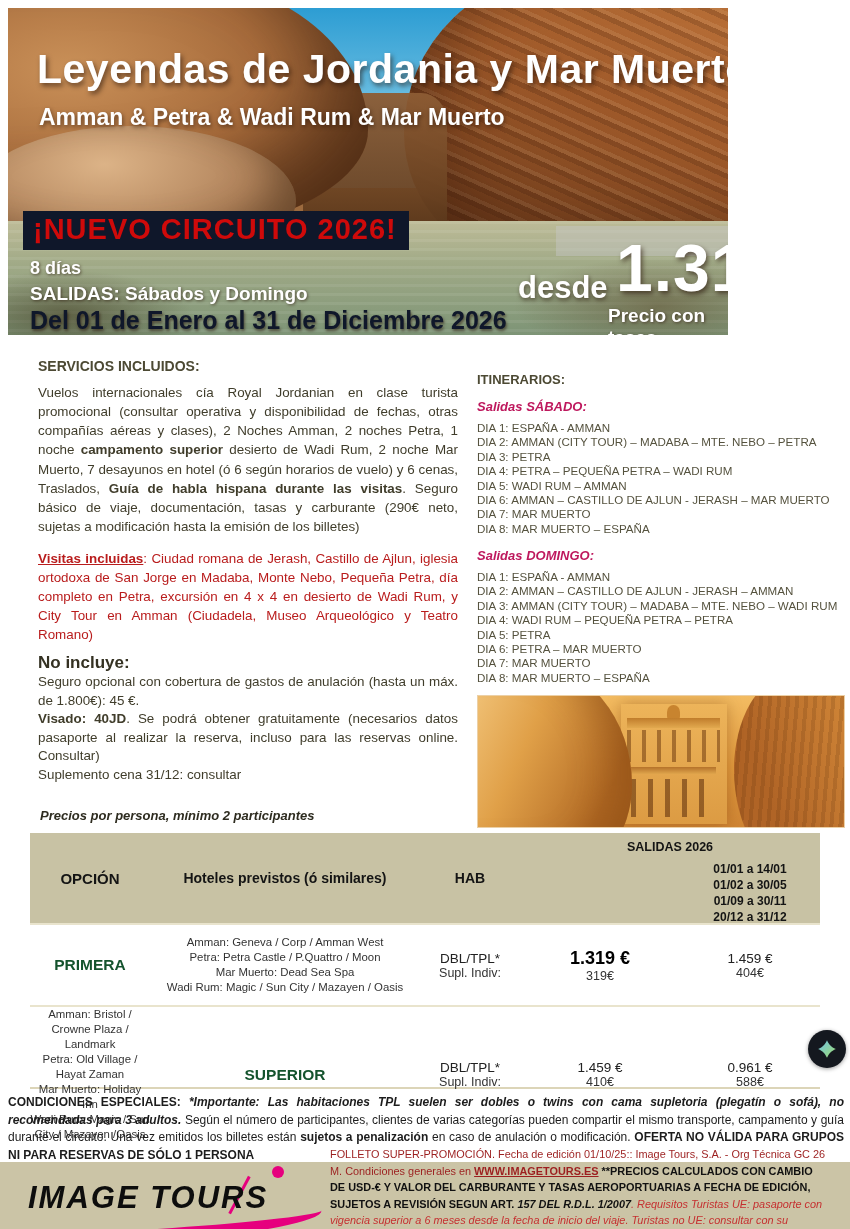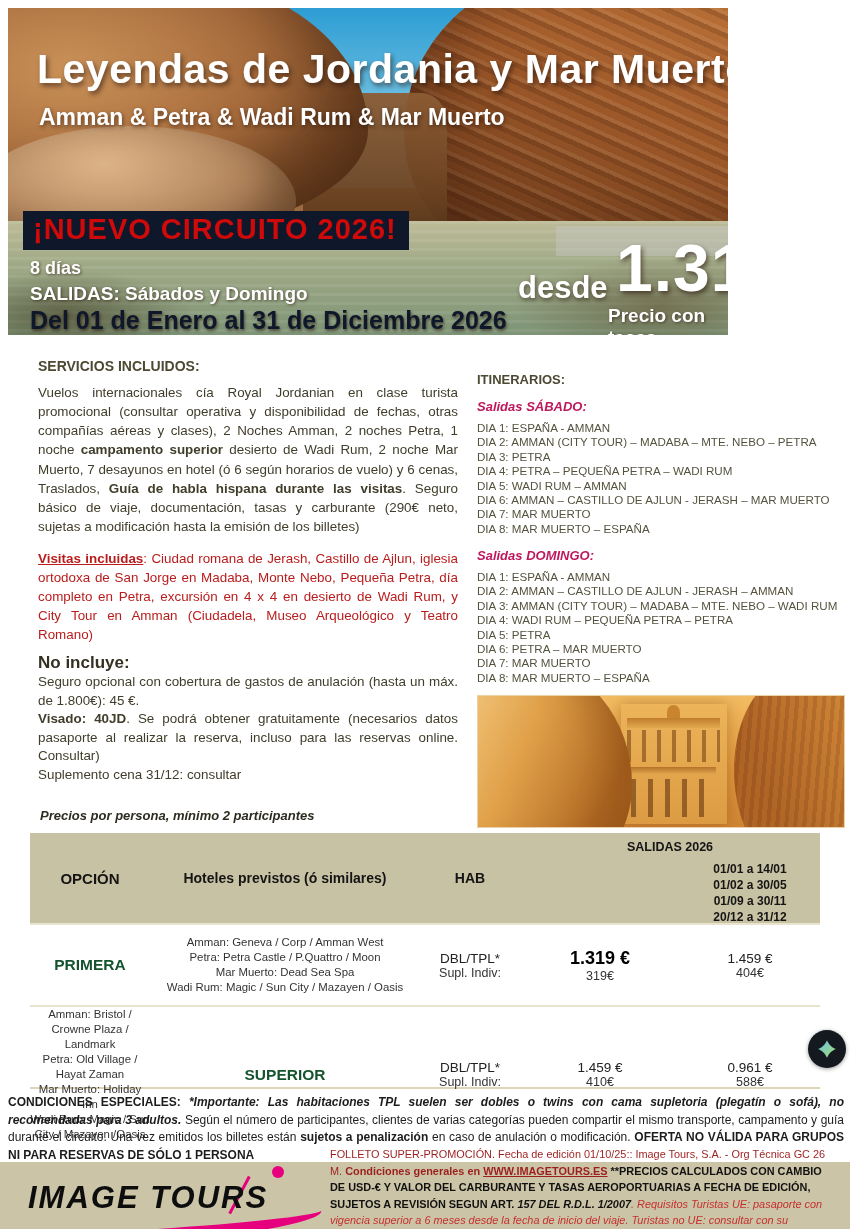--- a/index.html
+++ b/index.html
@@ -130,21 +130,21 @@
             display:flex; align-items:center; }
   .logo-wrap { position:relative; width:330px; height:67px; flex:0 0 330px; }
   .logo-text { position:absolute; left:28px; top:18px; font-size:31px; font-weight:bold; font-style:italic;
                color:#0d0d0d; letter-spacing:2px; white-space:nowrap; }
   .logo-swoosh { position:absolute; left:22px; top:40px; width:300px; height:38px;
                border-radius:50%; border-bottom:12px solid #e6007e; transform:rotate(-4deg); }
   .logo-dot { position:absolute; left:272px; top:4px; width:12px; height:12px; border-radius:50%; background:#e6007e; }
   .logo-tail { position:absolute; left:238px; top:12px; width:2.5px; height:42px; background:#e6007e; transform:rotate(28deg); }
   .footer-text { font-size:10.9px; line-height:1.5; width:505px; color:#9c1f1f; padding-right:6px; }
   .footer-text .red { color:#9c1f1f; }
-  .footer-text .redb { color:#9c1f1f; font-weight:bold; }
+  .footer-text .redb { color:#9c1f1f; font-weight:normal; }
   .footer-text .link { color:#9c1f1f; font-weight:bold; text-decoration:underline; cursor:pointer; }
   .footer-text .blk { color:#111; font-weight:bold; }
   .footer-text .blki { color:#111; font-weight:bold; font-style:italic;margin-top:20px; }
   .footer-text .redi { color:#c53030; font-style:italic; }
 
   
   .overlay-badge { position:absolute; left:808px; top:1030px; width:38px; height:38px; border-radius:50%;
                    background:#14181f; display:flex; align-items:center; justify-content:center;
                    box-shadow:0 1px 4px rgba(0,0,0,.4); cursor:pointer; }
 </style>

